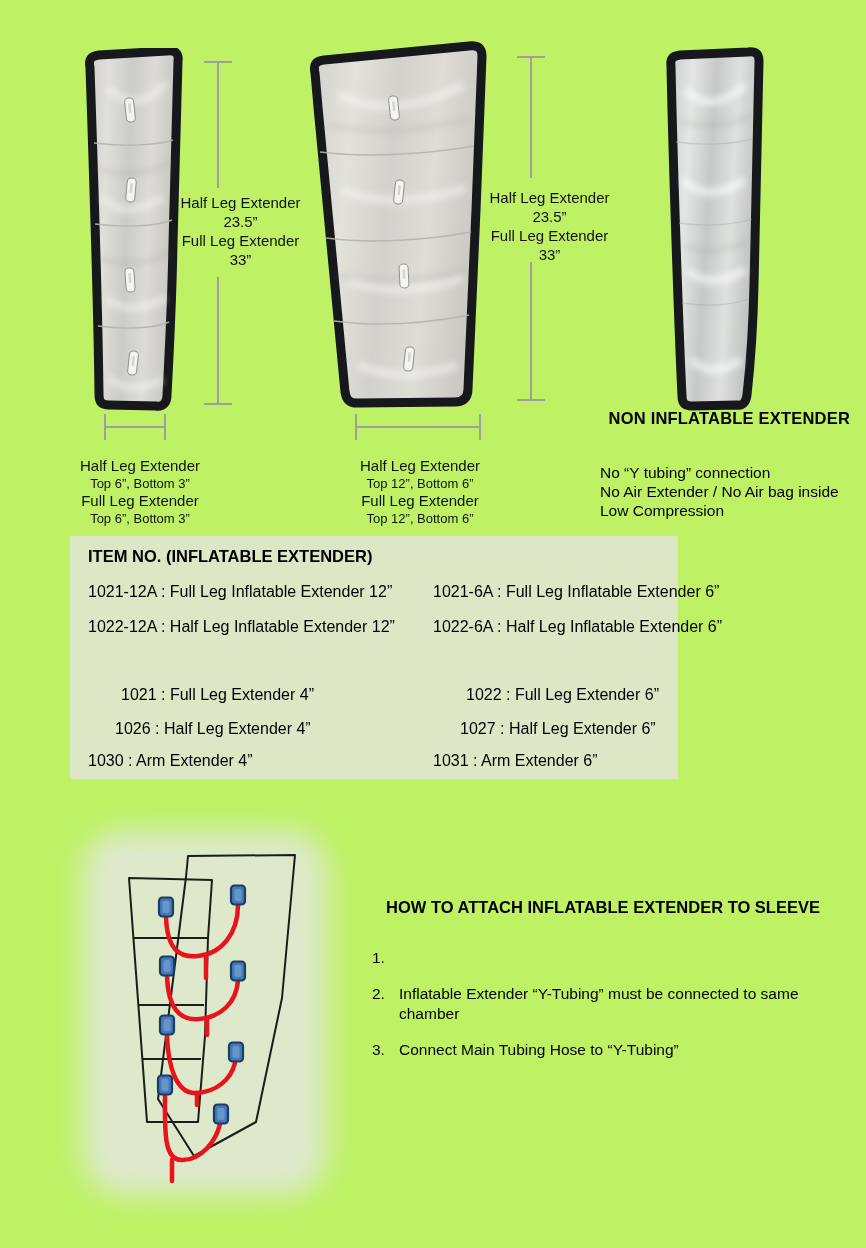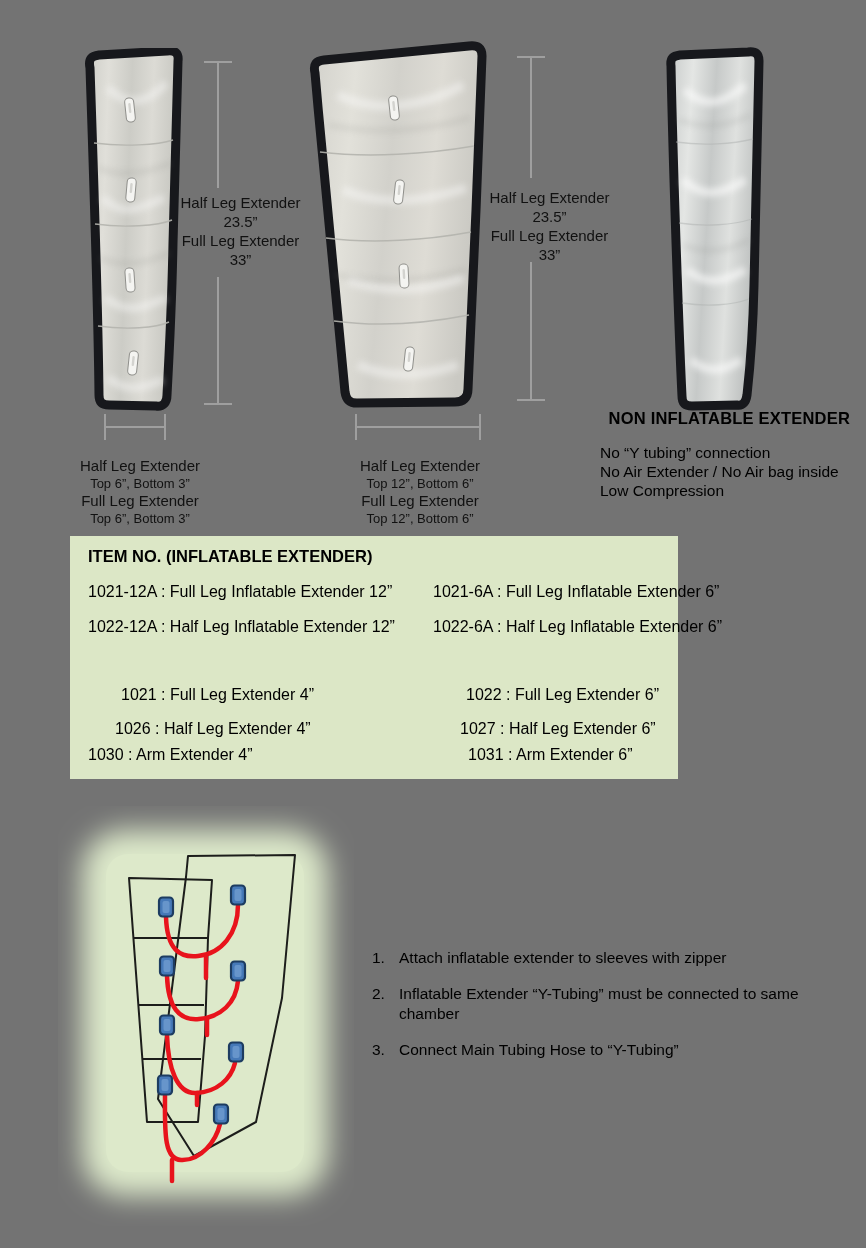--- a/index.html
+++ b/index.html
@@ -1,33 +1,33 @@
 <!DOCTYPE html>
 <html style="--table-bg: #dce7c6; --diagram-glow: #dde9ca; --tube-red: #e8131c; --connector-blue: #4679b8; --line-gray: #9f9f9f;"><head>
 <meta charset="utf-8">
 <style>
   html,body { margin:0; padding:0; background:#ffffff; }
   .page {
-    position:relative; width:866px; height:1248px; background:#737373;
+    position:relative; width:866px; height:1248px; background:#bef264;
     font-family:"Liberation Sans", sans-serif; color:#000; overflow:hidden;
   }
   .abs { position:absolute; }
 
   
   .dimline { position:absolute; background:var(--line-gray,#9f9f9f); }
 
   
   .dim-label { position:absolute; text-align:center; font-size:15px; line-height:19px; color:#111; }
   .width-label { position:absolute; text-align:center; color:#111; }
   .width-label .big { font-size:15px; line-height:17.5px; }
   .width-label .small { font-size:13px; line-height:17.5px; }
 
   .noninf { position:absolute; left:600px; top:409px; width:250px; }
   .noninf .t { font-weight:bold; font-size:16.5px; letter-spacing:.2px;text-align:right; }
-  .noninf .lines { margin-top:15px; font-size:15.5px; line-height:19px; }
+  .noninf .lines { margin-top:35px; font-size:15.5px; line-height:19px; }
 
   
   .itable {
     position:absolute; left:70px; top:536px; width:608px; height:243px;
     background:var(--table-bg,#dce7c6);
   }
   .itable .hdr { position:absolute; left:18px; font-weight:bold; font-size:16.5px; white-space:nowrap; }
   .trow { position:absolute; left:18px; width:690px; display:grid; grid-template-columns:345px auto; font-size:16px; white-space:nowrap; }
 
   
@@ -217,21 +217,21 @@
       <span>1022-6A : Half Leg Inflatable Extender 6”</span>
     </div>
     <div class="trow" style="top:150px;margin-left:33px;">
       <span>1021 : Full Leg Extender 4”</span>
       <span>1022 : Full Leg Extender 6”</span>
     </div>
     <div class="trow" style="top:184px;margin-left:27px;">
       <span>1026 : Half Leg Extender 4”</span>
       <span>1027 : Half Leg Extender 6”</span>
     </div>
-    <div class="trow" style="top:210px;gap:35px;">
+    <div class="trow" style="top:216px;">
       <span>1030 : Arm Extender 4”</span>
       <span>1031 : Arm Extender 6”</span>
     </div>
   </div>
 
   <svg class="abs" style="left:58px; top:806px;" width="296" height="420" viewBox="0 0 296 420">
     <defs>
       <filter id="gblur" x="-20%" y="-20%" width="140%" height="140%">
           <feGaussianBlur stdDeviation="14"></feGaussianBlur>
         </filter>
@@ -267,24 +267,24 @@
     <use href="#conn" transform="translate(108,101)"></use>
     <use href="#conn" transform="translate(180,89)"></use>
     <use href="#conn" transform="translate(109,160)"></use>
     <use href="#conn" transform="translate(180,165)"></use>
     <use href="#conn" transform="translate(109,219)"></use>
     <use href="#conn" transform="translate(178,246)"></use>
     <use href="#conn" transform="translate(107,279)"></use>
     <use href="#conn" transform="translate(163,308)"></use>
   </svg>
 
+  <div class="howto-title">HOW TO ATTACH INFLATABLE EXTENDER TO SLEEVE</div>
   <div class="steps">
     <div class="step">
       <span class="n">1.</span>
-      <span class="t">Attach inflatable extender to sleeves with zipper</span>
     </div>
     <div class="step">
       <span class="n">2.</span>
       <span class="t">Inflatable Extender “Y-Tubing” must be connected to same chamber</span>
     </div>
     <div class="step">
       <span class="n">3.</span>
       <span class="t">Connect Main Tubing Hose to “Y-Tubing”</span>
     </div>
   </div>

